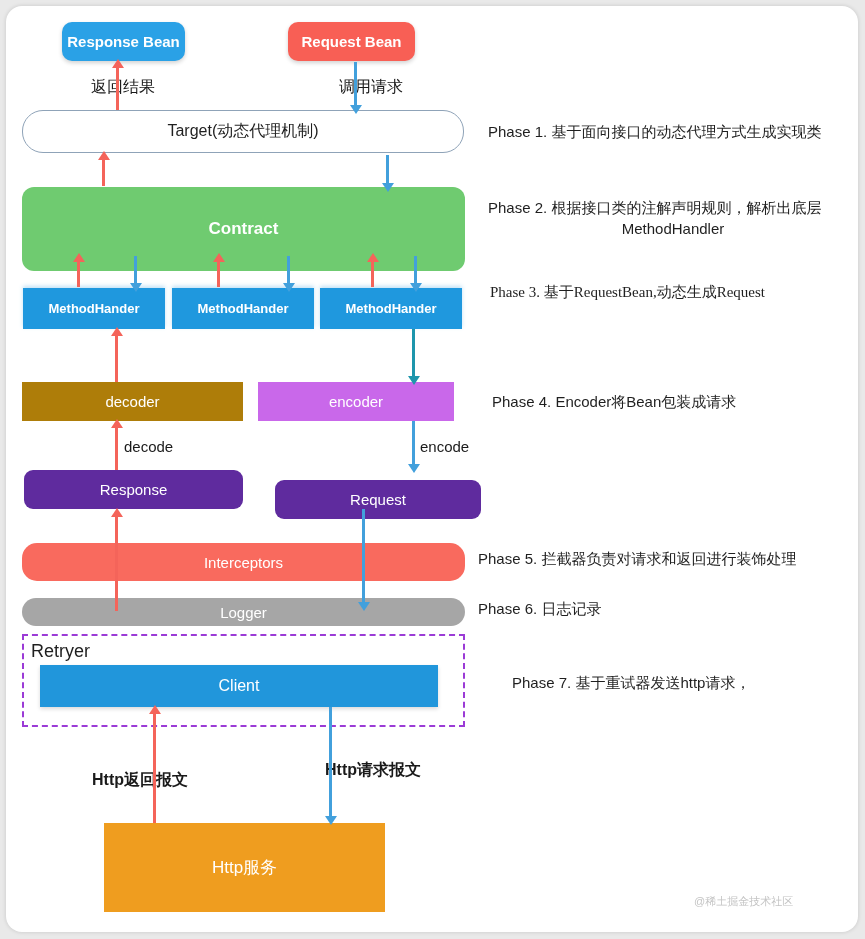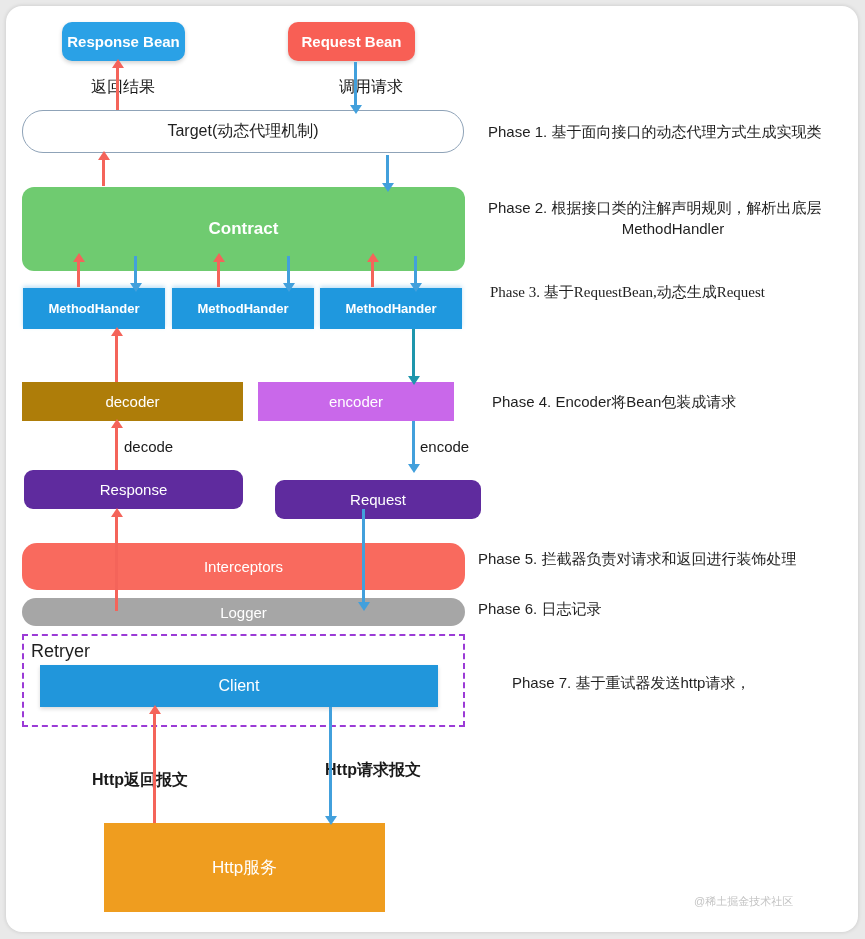--- a/index.html
+++ b/index.html
@@ -107,21 +107,21 @@
 
 <div class="lbl lbl-sm" style="left:124px;top:438px;">decode</div>
 <div class="lbl lbl-sm" style="left:420px;top:438px;">encode</div>
 
 <div class="node purplebox" style="left:24px;top:470px;width:219px;height:39px;">Response</div>
 <div class="node purplebox" style="left:258px;top:480px;width:206px;height:39px;margin-left:17px;">Request</div>
 
 <div class="arrow up red" style="left:115px;top:516px;height:95px;"></div>
 <div class="arrow down blue" style="left:362px;top:509px;height:94px;"></div>
 
-<div class="node pill interceptors" style="left:22px;top:543px;width:443px;height:47px;text-align:right;">Interceptors</div>
+<div class="node pill interceptors" style="left:22px;top:543px;width:443px;height:38px;text-align:right;">Interceptors</div>
 <div class="node pill logger" style="left:22px;top:598px;width:443px;height:28px;">Logger</div>
 
 <div class="retryer-box" style="left:22px;top:634px;width:443px;height:93px;"></div>
 <div class="retryer-label" style="left:31px;top:641px;">Retryer</div>
 <div class="node client" style="left:40px;top:665px;width:398px;height:42px;">Client</div>
 
 <div class="arrow up red" style="left:153px;top:713px;height:110px;"></div>
 <div class="arrow down blue" style="left:329px;top:707px;height:110px;"></div>
 
 <div class="lbl lbl-bold" style="left:92px;top:770px;">Http返回报文</div>

